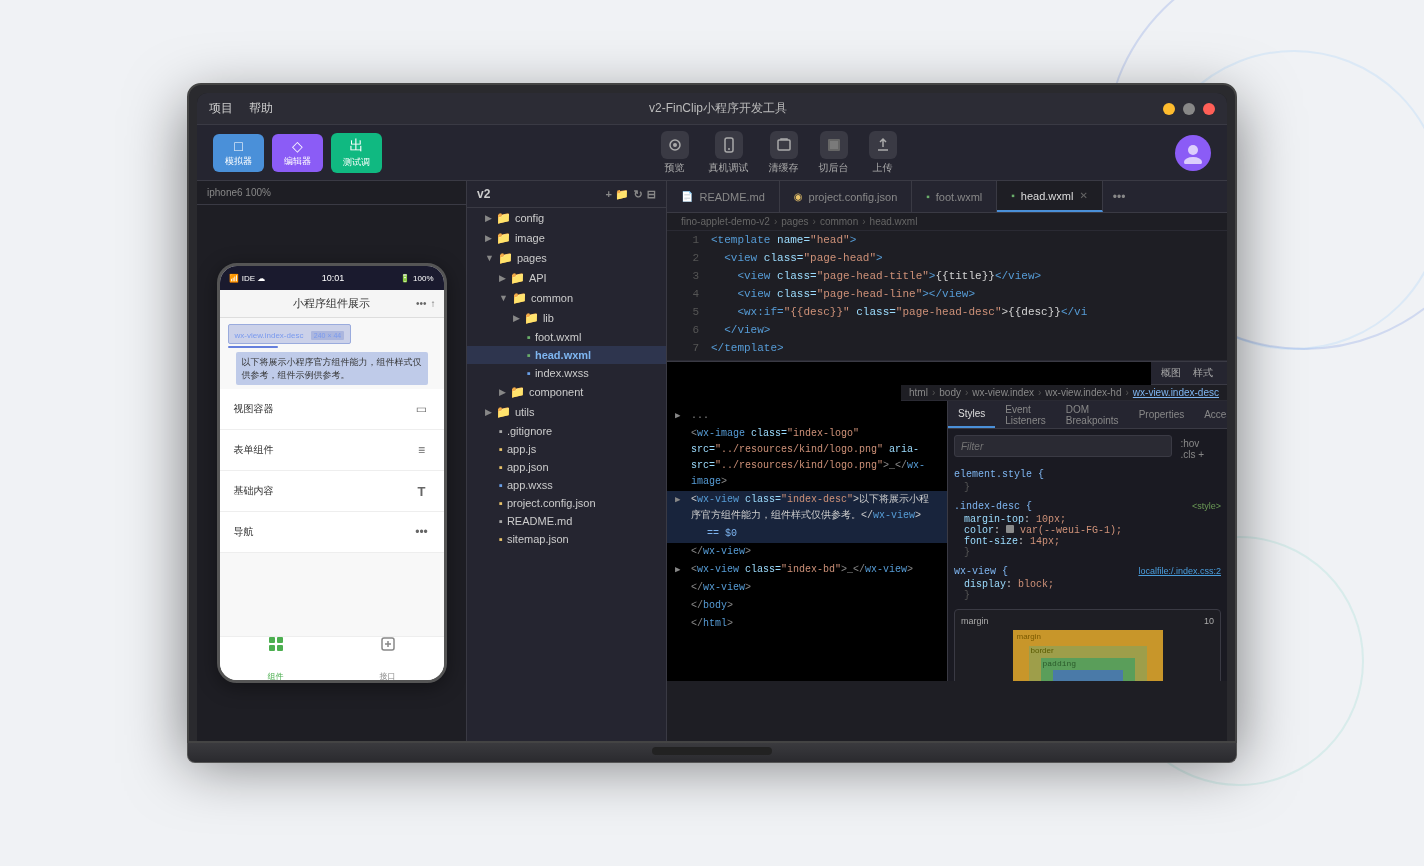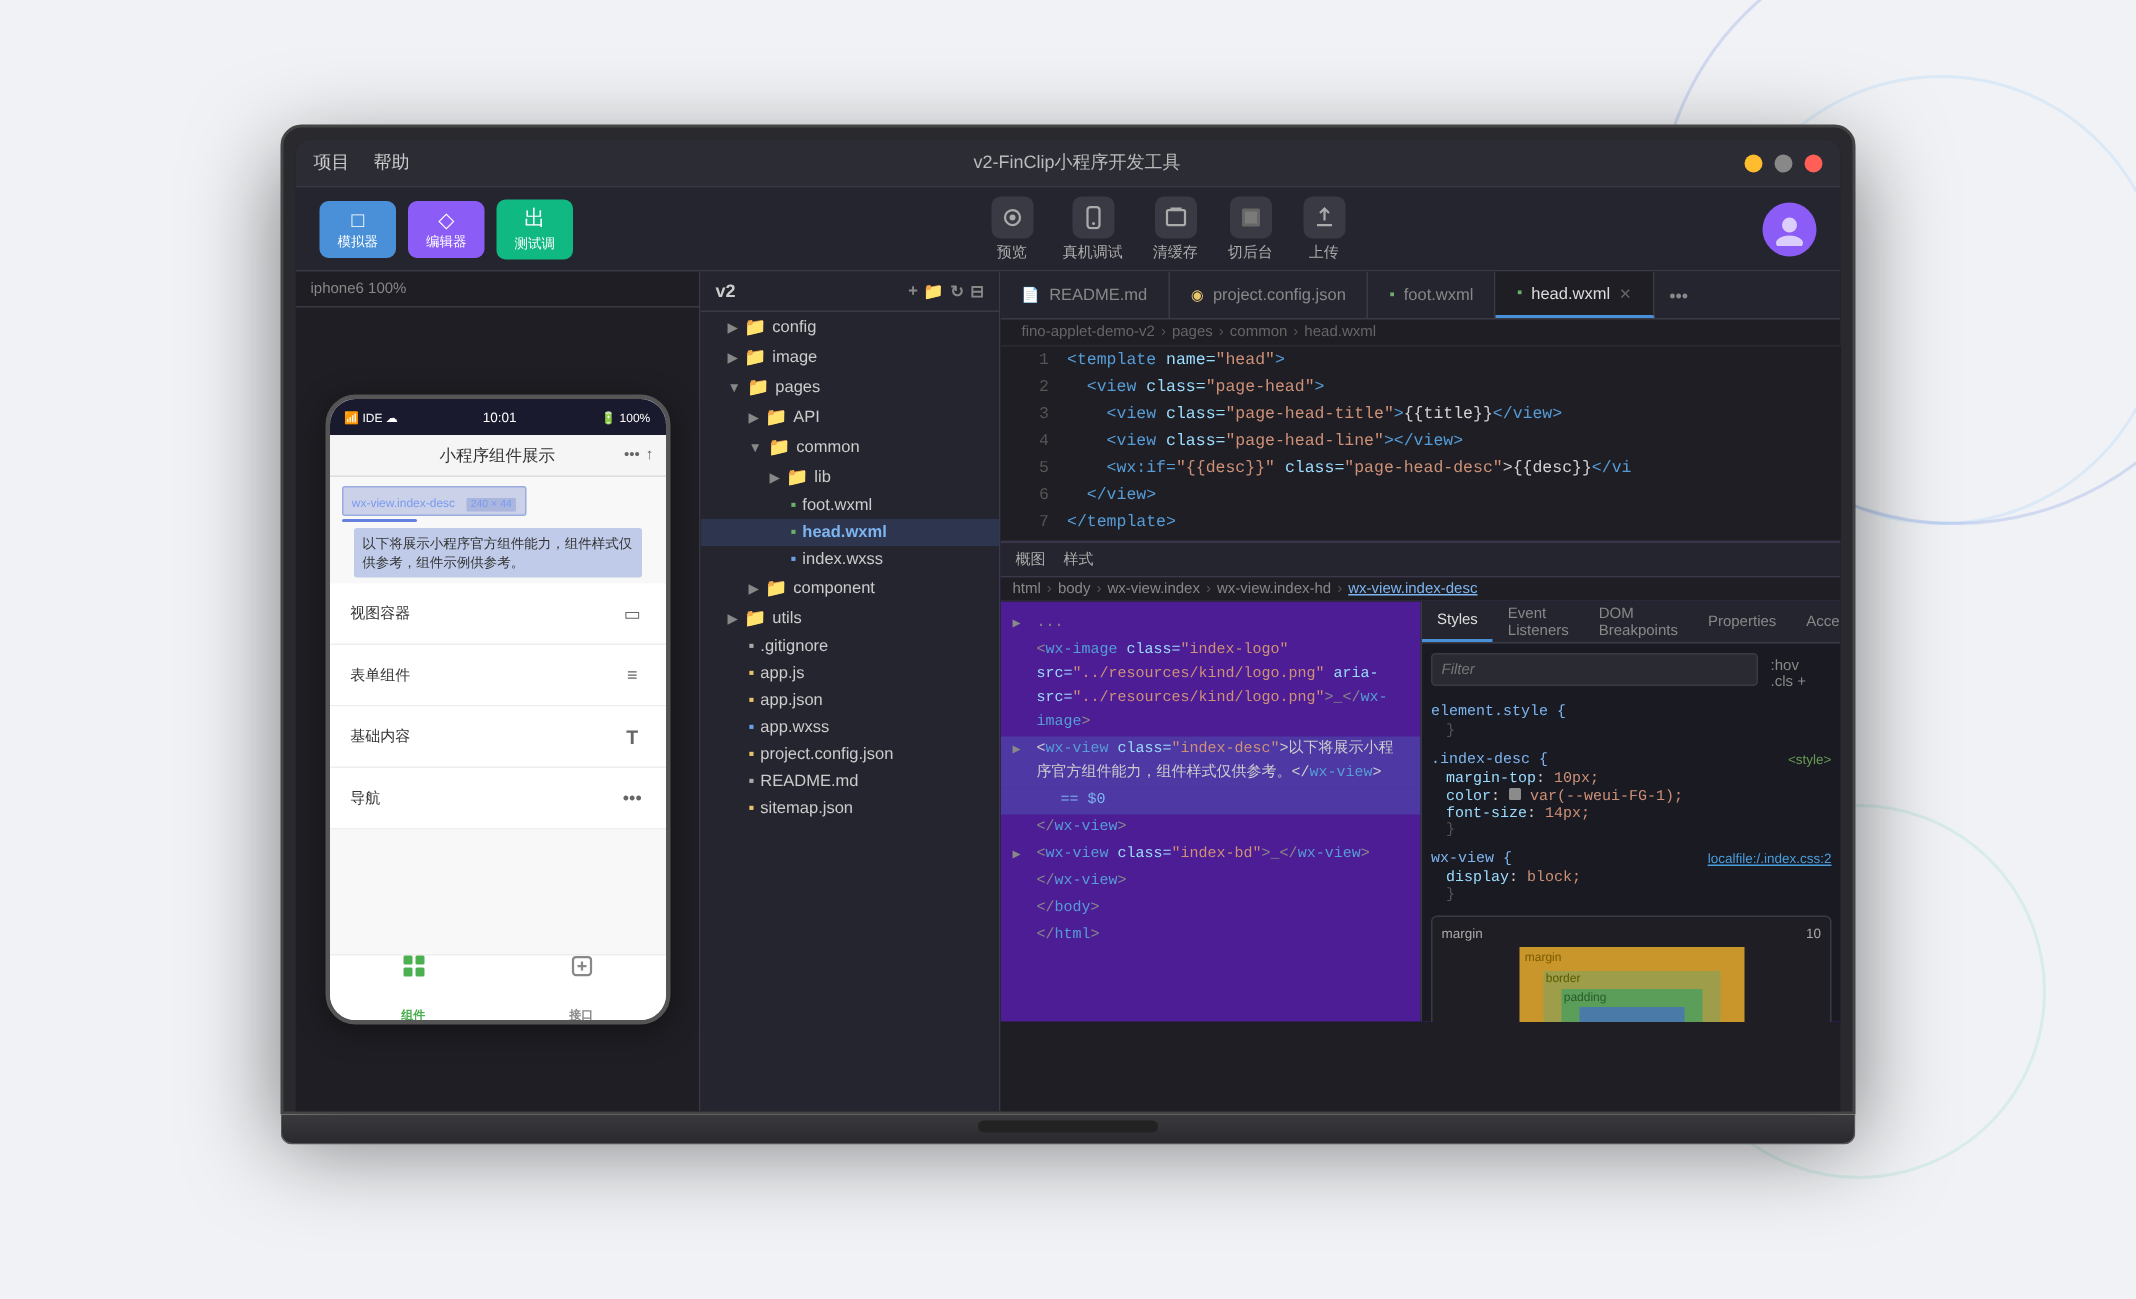--- a/index.html
+++ b/index.html
@@ -304,21 +304,20 @@
       align-items: center;
     }
     .phone-nav-item {
       flex: 1;
       display: flex;
       flex-direction: column;
       align-items: center;
       gap: 18px;
       font-size: 8px;
       color: #888;
-      font-weight: bold;
     }
     .phone-nav-item.active { color: #4CAF50; }
     .phone-nav-icon {
       width: 18px; height: 18px;
       display: flex; align-items: center; justify-content: center;
       font-size: 14px;
     }
 
     
     .file-tree-panel {
@@ -435,25 +434,26 @@
     }
     .code-text { color: #ccc; white-space: pre; }
     .code-tag { color: #569cd6; }
     .code-attr { color: #9cdcfe; }
     .code-string { color: #ce9178; }
     .code-template { color: #d4d4d4; }
 
     
     .html-panel {
       height: 320px;
-      background: #4c1d95;
+      background: #000000;
       border-top: 1px solid #3a3a44;
       display: flex;
       flex-direction: column;
       flex-shrink: 0;
+      align-items: flex-end;
     }
     .html-panel-breadcrumb {
       padding: 2px 8px;
       font-size: 10px;
       color: #888;
       display: flex;
       gap: 4px;
       background: #1e1e24;
       border-bottom: 1px solid #2a2a33;
       flex-shrink: 0;
@@ -1007,21 +1007,21 @@
                         <span style="font-size:9px; color:#aaa;">10</span>
                       </div>
 
                       <div style="position:relative; width:150px; height:120px; background:#c8962a; margin:0 auto; display:flex; align-items:center; justify-content:center;">
                         <span style="position:absolute; top:2px; left:4px; font-size:8px; color:#7a5a00;">margin</span>
                         <span style="position:absolute; top:50%; left:50%; transform:translate(-50%, calc(-50% - 28px)); font-size:8px; color:#7a5a00;">-</span>
                         <div style="position:absolute; background:#9e9e4a; top:16px; left:16px; right:16px; bottom:16px; display:flex; align-items:center; justify-content:center;">
                           <span style="position:absolute; top:0; left:2px; font-size:8px; color:#5a5a00;">border</span>
                           <span style="position:absolute; top:50%; left:50%; transform:translate(-50%, calc(-50% - 18px)); font-size:8px; color:#5a5a00;">-</span>
                           <div style="position:absolute; background:#5a9e5a; top:12px; left:12px; right:12px; bottom:12px; display:flex; align-items:center; justify-content:center;">
-                            <span style="position:absolute; top:1px; left:2px; font-size:8px; color:#2a5a2a;">padding</span>
+                            <span style="position:absolute; top:1px; left:2px; font-size:8px; color:#2a5a2a;font-family:Liberation Mono, monospace;">padding</span>
                             <span style="position:absolute; top:50%; left:50%; transform:translate(-50%, calc(-50% - 12px)); font-size:8px; color:#2a5a2a;">-</span>
                             <div style="position:absolute; background:#4a7aa8; top:12px; left:12px; right:12px; bottom:12px; display:flex; align-items:center; justify-content:center;">
                               
                             </div>
 
                           </div>
                         </div>
                       </div>
                     </div>
                   </div>

